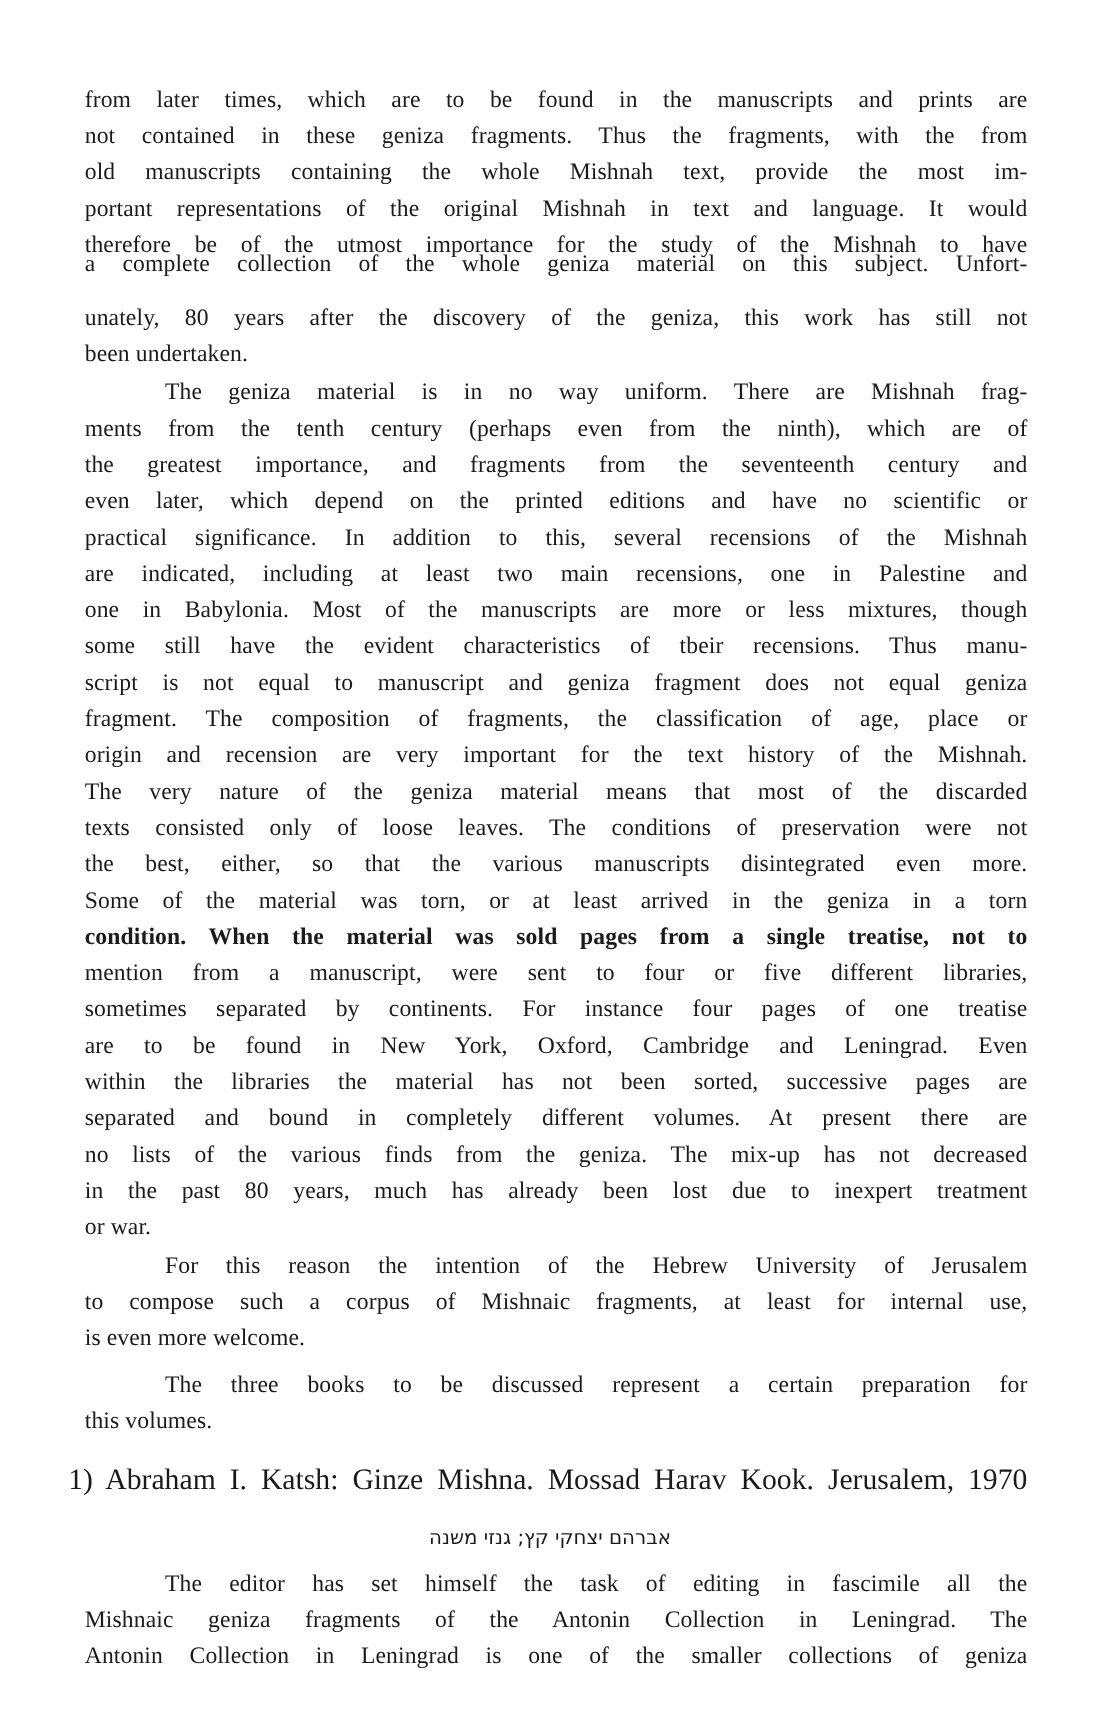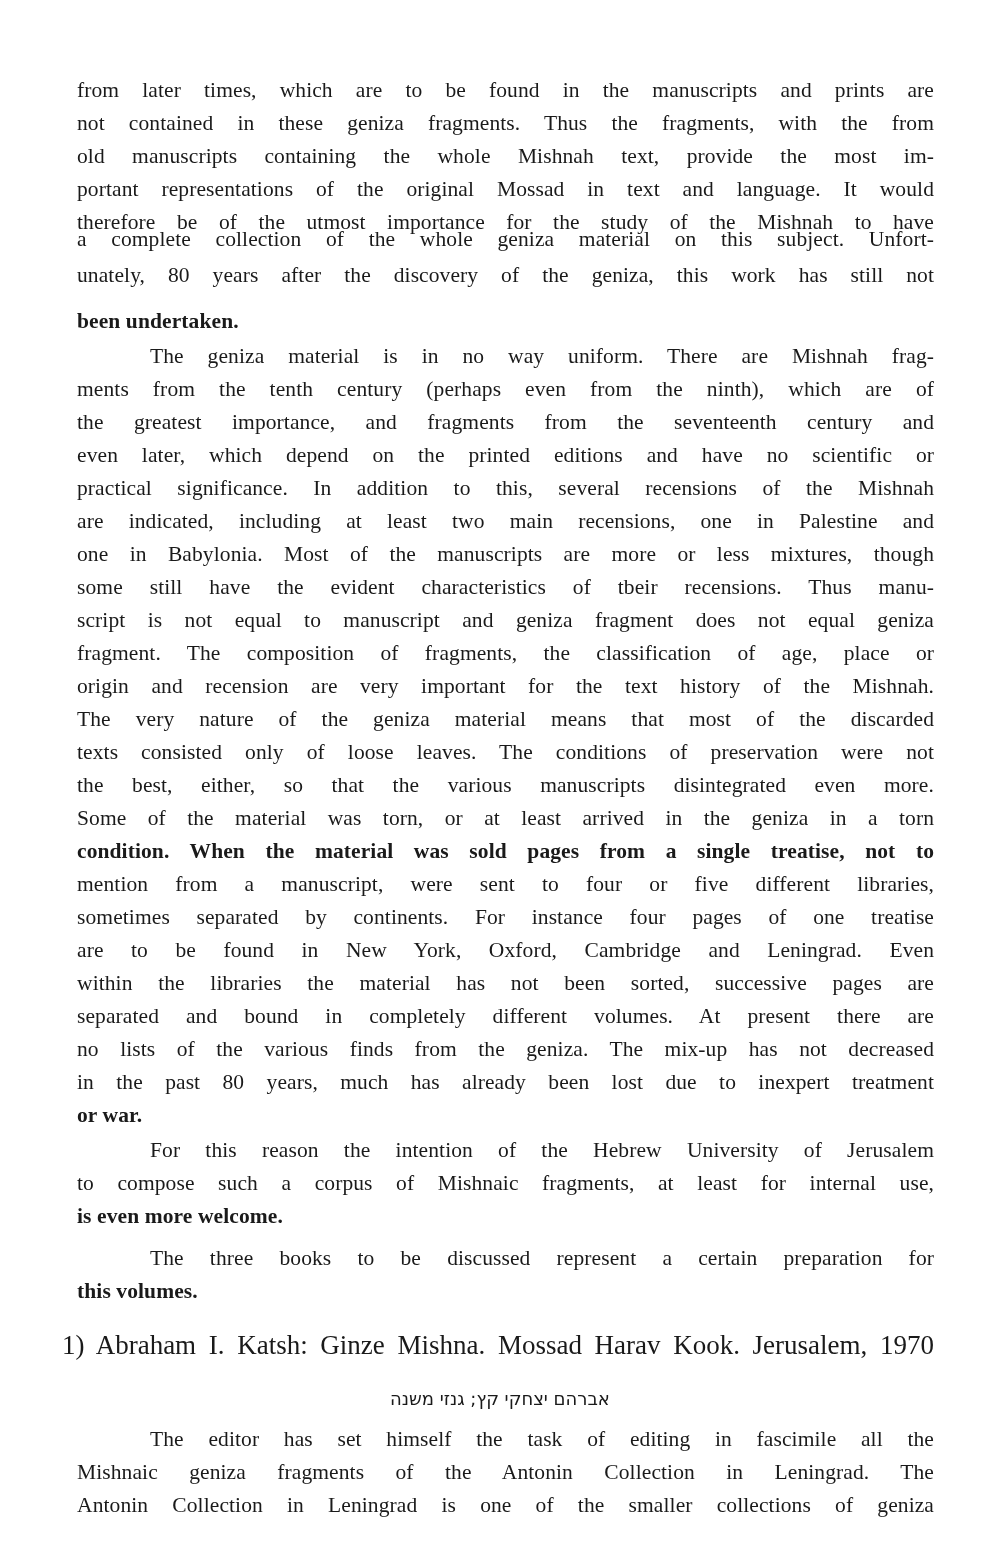--- a/index.html
+++ b/index.html
@@ -29,21 +29,20 @@
       width: 857px;
       font-size: 21.5px;
       line-height: 26px;
       white-space: nowrap;
       text-align: justify;
       text-align-last: justify;
       letter-spacing: 0.1px;
     }
     .line.last {
       text-align-last: left;
-      font-weight: bold;
     }
     .line.indent {
       left: 150px;
       width: 784px;
     }
     .heading-line {
       position: absolute;
       left: 62px;
       width: 872px;
       font-size: 27px;
@@ -74,24 +73,24 @@
   </style>
 </head>
 <body>
 
 <div class="page">
 
   <div>
     <div class="line" style="top:47px;">from later times, which are to be found in the manuscripts and prints are</div>
     <div class="line" style="top:80px;">not contained in these geniza fragments. Thus the fragments, with the from</div>
     <div class="line" style="top:113px;">old manuscripts containing the whole Mishnah text, provide the most im-</div>
-    <div class="line" style="top:146px;">portant representations of the original Mossad in text and language. It would</div>
+    <div class="line" style="top:146px;">portant representations of the original Mishnah in text and language. It would</div>
     <div class="line" style="top:179px;">therefore be of the utmost importance for the study of the Mishnah to have</div>
     <div class="line" style="top:196px;">a complete collection of the whole geniza material on this subject. Unfort-</div>
-    <div class="line" style="top:232px;">unately, 80 years after the discovery of the geniza, this work has still not</div>
+    <div class="line" style="top:245px;">unately, 80 years after the discovery of the geniza, this work has still not</div>
     <div class="line last" style="top:278px;">been undertaken.</div>
   </div>
 
   <div>
     <div class="line indent" style="top:313px;">The geniza material is in no way uniform. There are Mishnah frag-</div>
     <div class="line" style="top:346px;">ments from the tenth century (perhaps even from the ninth), which are of</div>
     <div class="line" style="top:379px;">the greatest importance, and fragments from the seventeenth century and</div>
     <div class="line" style="top:412px;">even later, which depend on the printed editions and have no scientific or</div>
     <div class="line" style="top:445px;">practical significance. In addition to this, several recensions of the Mishnah</div>
     <div class="line" style="top:478px;">are indicated, including at least two main recensions, one in Palestine and</div>

